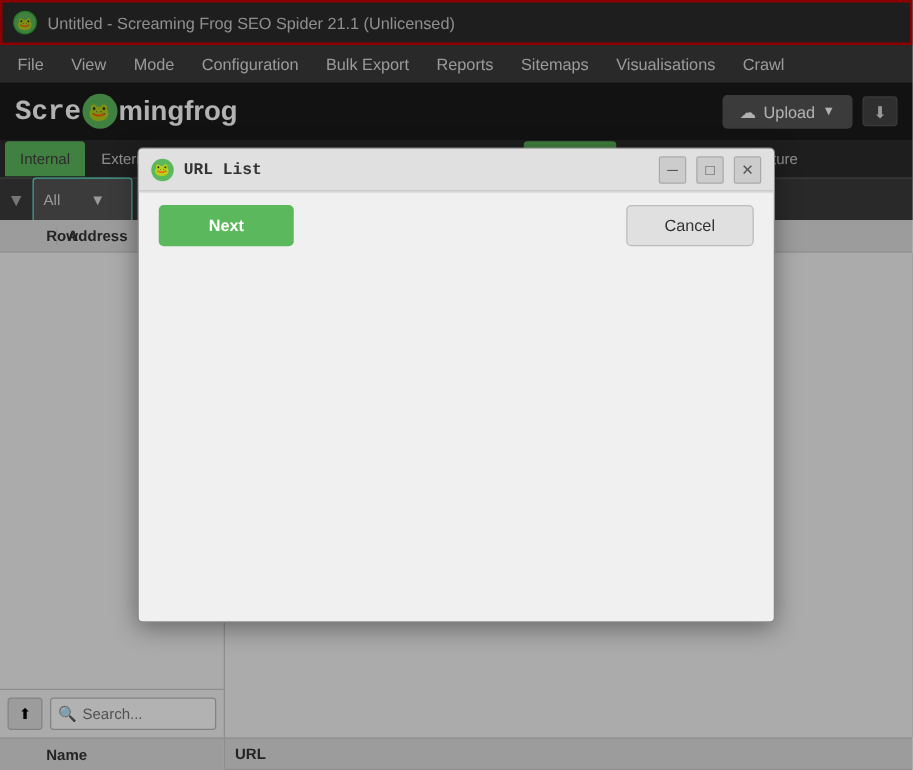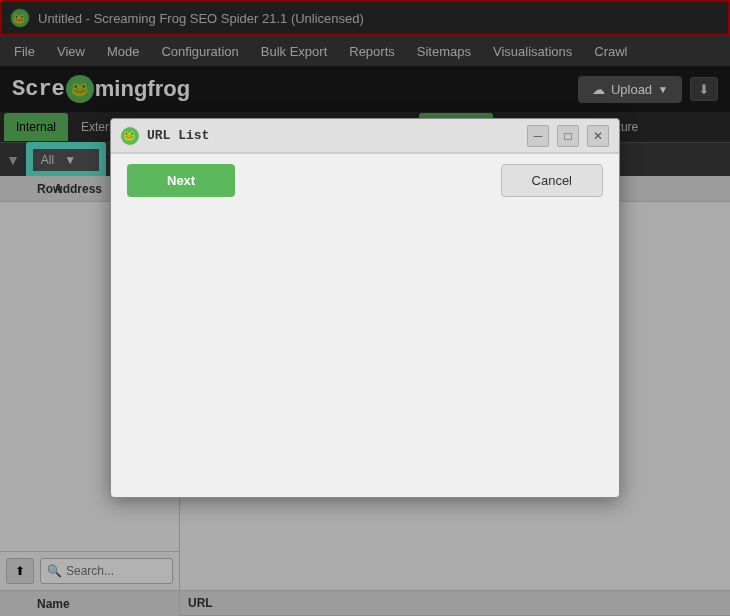--- a/index.html
+++ b/index.html
@@ -124,26 +124,26 @@
       display: flex;
       align-items: center;
       padding: 0 6px;
       gap: 6px;
       border-top: 1px solid #555;
     }
     .filter-select {
       display: flex;
       align-items: center;
       background: #555;
-      border: 7px solid #5eead4;
+      border: 1px solid #5eead4;
       border-radius: 3px;
       padding: 2px 8px;
       color: #ddd;
       font-size: 12px;
-      gap: 10px;
+      gap: 24px;
       height: 36px;
       min-width: 80px;
     }
     .toolbar-icon-btn {
       background: #555;
       border: 1px solid #666;
       border-radius: 3px;
       color: #ddd;
       width: 28px;
       height: 24px;
@@ -438,21 +438,21 @@
       <span>Upload</span>
       <span class="arrow-down">▼</span>
     </button>
     <div class="toolbar-icon-btn" style="background:#444;border:1px solid #555;">
       <span>⬇</span>
     </div>
   </div>
 </div>
 
 <div class="tab-bar">
-  <div class="tab active-white" style="background:#5cb85c;color:#000000;">Internal</div>
+  <div class="tab active-white" style="background:#5cb85c;color:#404040;">Internal</div>
   <div class="tab">External</div>
   <div class="tab">Security</div>
   <div class="tab">Response Codes</div>
   <div class="tab">URL</div>
   <div class="tab" style="display:flex;align-items:center;gap:2px;">Pag</div>
   <div class="tab" style="background:#5cb85c;color:white;">Overview</div>
   <div class="tab">Issues</div>
   <div class="tab">Site Structure</div>
 </div>
 

